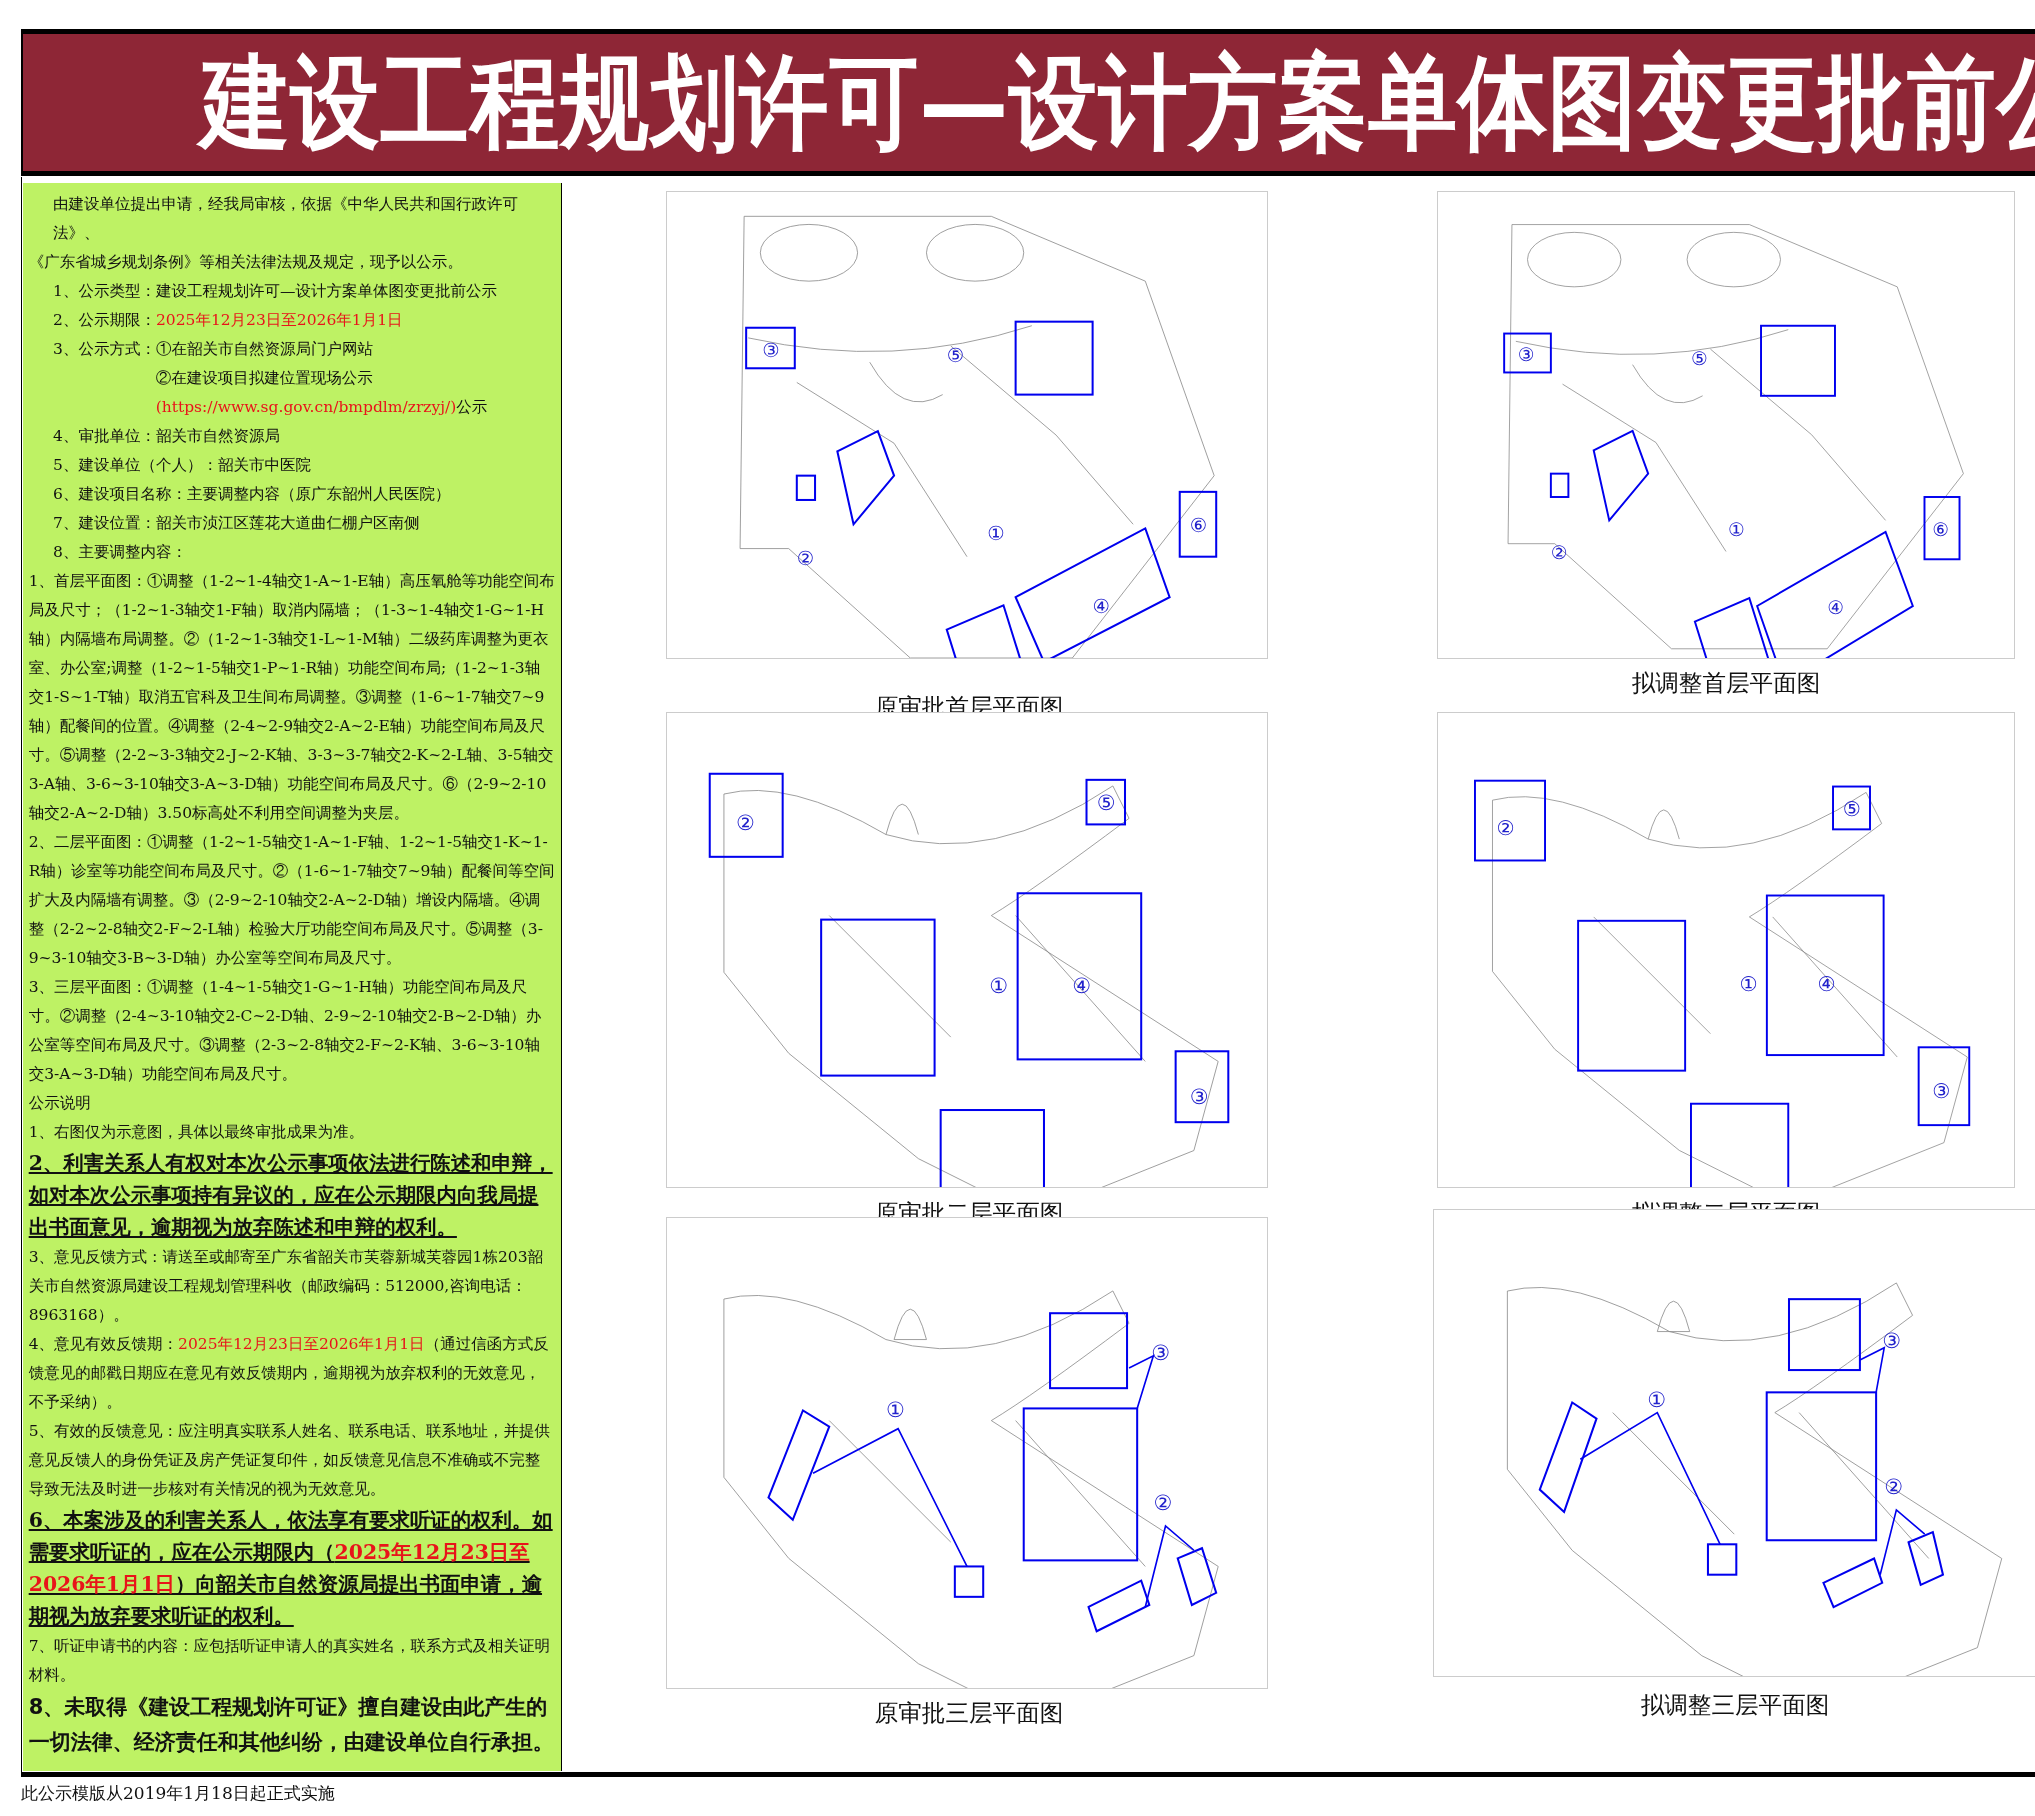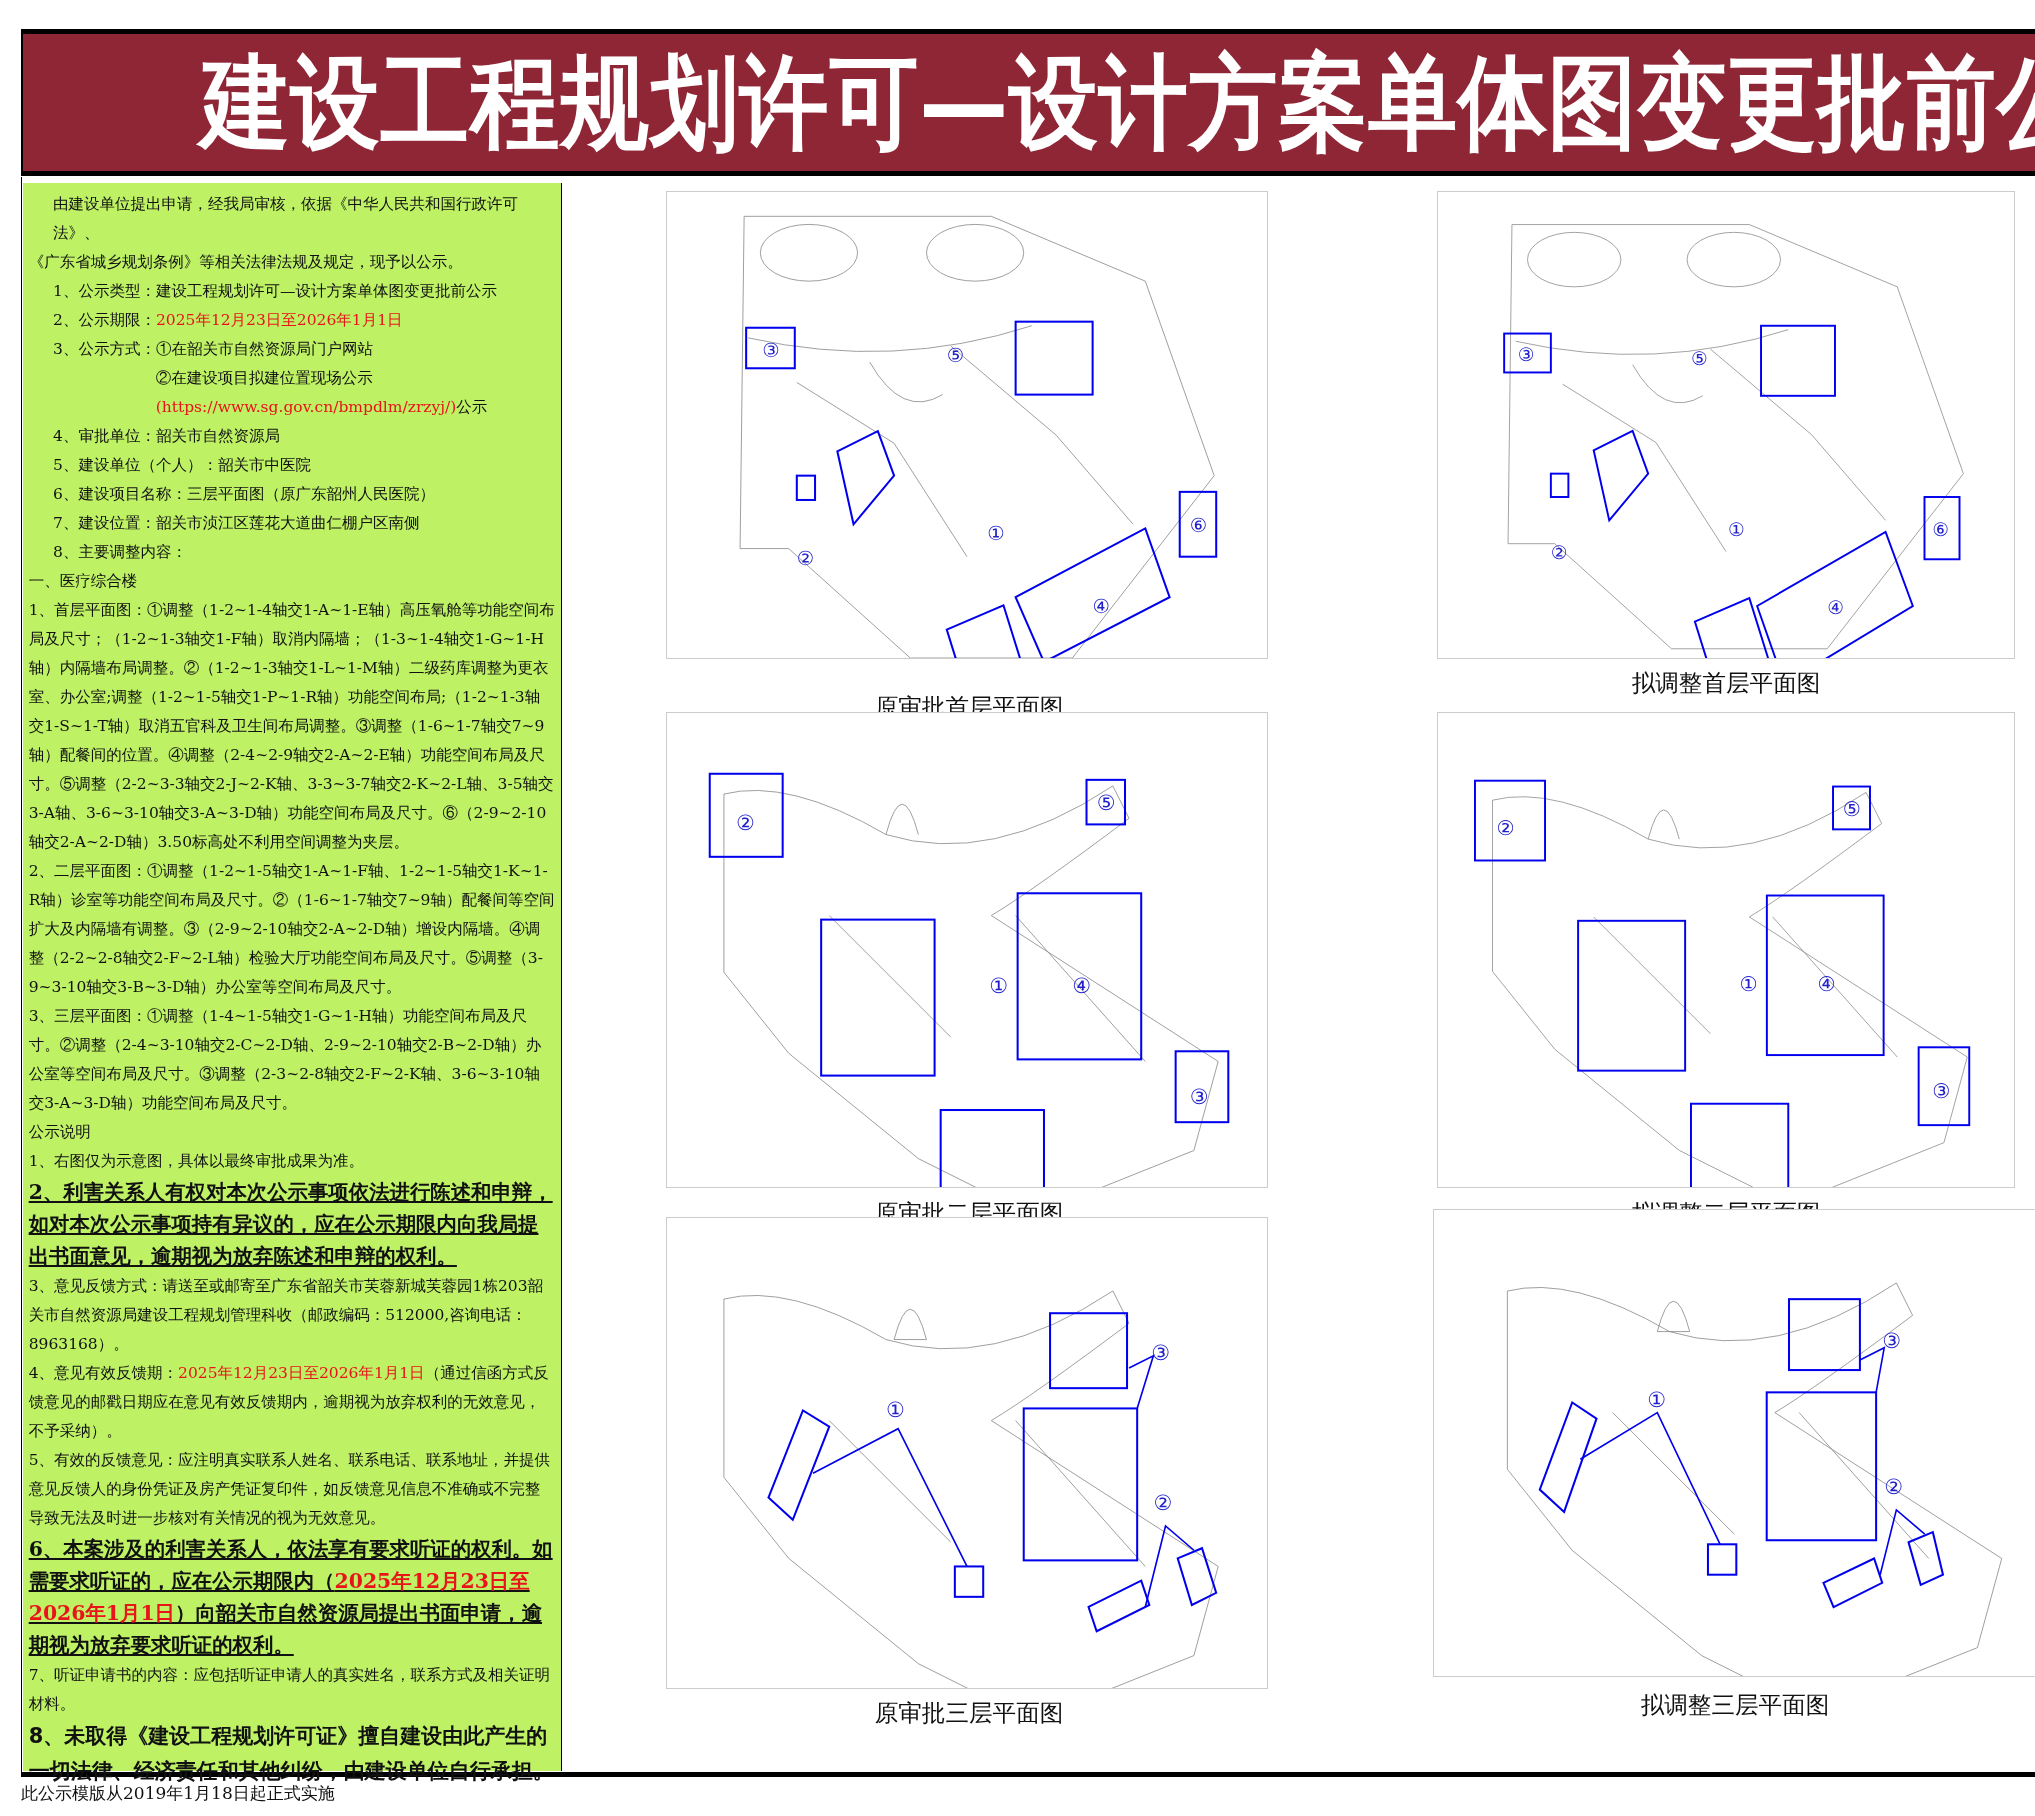--- a/index.html
+++ b/index.html
@@ -34,25 +34,24 @@
   <p class="ind">由建设单位提出申请，经我局审核，依据《中华人民共和国行政许可法》、</p>
   <p>《广东省城乡规划条例》等相关法律法规及规定，现予以公示。</p>
 
   <p class="ind"><span>1、公示类型：</span><span>建设工程规划许可—设计方案单体图变更批前公示</span></p>
   <p class="ind"><span>2、公示期限：</span><span class="red">2025年12月23日至2026年1月1日</span></p>
   <p class="ind"><span>3、公示方式：</span><span>①在韶关市自然资源局门户网站</span></p>
   <p class="ind2">②在建设项目拟建位置现场公示</p>
   <p class="ind2"><span class="red">(https://www.sg.gov.cn/bmpdlm/zrzyj/)</span><span>公示</span></p>
   <p class="ind"><span>4、审批单位：</span><span>韶关市自然资源局</span></p>
   <p class="ind"><span>5、建设单位（个人）：</span><span>韶关市中医院</span></p>
-  <p class="ind"><span>6、建设项目名称：</span><span>三层平面图（原广东韶州人民医院）</span></p>
+  <p class="ind"><span>6、建设项目名称：</span><span>主要调整内容（原广东韶州人民医院）</span></p>
   <p class="ind"><span>7、建设位置：</span><span>韶关市浈江区莲花大道曲仁棚户区南侧</span></p>
   <p class="ind">8、主要调整内容：</p>
 
-  <p>一、医疗综合楼</p>
   <p>1、首层平面图：①调整（1-2~1-4轴交1-A~1-E轴）高压氧舱等功能空间布局及尺寸；（1-2~1-3轴交1-F轴）取消内隔墙；（1-3~1-4轴交1-G~1-H轴）内隔墙布局调整。②（1-2~1-3轴交1-L~1-M轴）二级药库调整为更衣室、办公室;调整（1-2~1-5轴交1-P~1-R轴）功能空间布局;（1-2~1-3轴交1-S~1-T轴）取消五官科及卫生间布局调整。③调整（1-6~1-7轴交7~9轴）配餐间的位置。④调整（2-4~2-9轴交2-A~2-E轴）功能空间布局及尺寸。⑤调整（2-2~3-3轴交2-J~2-K轴、3-3~3-7轴交2-K~2-L轴、3-5轴交3-A轴、3-6~3-10轴交3-A~3-D轴）功能空间布局及尺寸。⑥（2-9~2-10轴交2-A~2-D轴）3.50标高处不利用空间调整为夹层。</p>
   <p>2、二层平面图：①调整（1-2~1-5轴交1-A~1-F轴、1-2~1-5轴交1-K~1-R轴）诊室等功能空间布局及尺寸。②（1-6~1-7轴交7~9轴）配餐间等空间扩大及内隔墙有调整。③（2-9~2-10轴交2-A~2-D轴）增设内隔墙。④调整（2-2~2-8轴交2-F~2-L轴）检验大厅功能空间布局及尺寸。⑤调整（3-9~3-10轴交3-B~3-D轴）办公室等空间布局及尺寸。</p>
   <p>3、三层平面图：①调整（1-4~1-5轴交1-G~1-H轴）功能空间布局及尺寸。②调整（2-4~3-10轴交2-C~2-D轴、2-9~2-10轴交2-B~2-D轴）办公室等空间布局及尺寸。③调整（2-3~2-8轴交2-F~2-K轴、3-6~3-10轴交3-A~3-D轴）功能空间布局及尺寸。</p>
 
   <p class="notice-title">公示说明</p>
   <p>1、右图仅为示意图，具体以最终审批成果为准。</p>
   <p class="big">2、利害关系人有权对本次公示事项依法进行陈述和申辩，如对本次公示事项持有异议的，应在公示期限内向我局提出书面意见，逾期视为放弃陈述和申辩的权利。</p>
   <p>3、意见反馈方式：请送至或邮寄至广东省韶关市芙蓉新城芙蓉园1栋203韶关市自然资源局建设工程规划管理科收（邮政编码：512000,咨询电话：8963168）。</p>
   <p><span>4、意见有效反馈期：</span><span class="red">2025年12月23日至2026年1月1日</span><span>（通过信函方式反馈意见的邮戳日期应在意见有效反馈期内，逾期视为放弃权利的无效意见，不予采纳）。</span></p>
   <p>5、有效的反馈意见：应注明真实联系人姓名、联系电话、联系地址，并提供意见反馈人的身份凭证及房产凭证复印件，如反馈意见信息不准确或不完整导致无法及时进一步核对有关情况的视为无效意见。</p>

